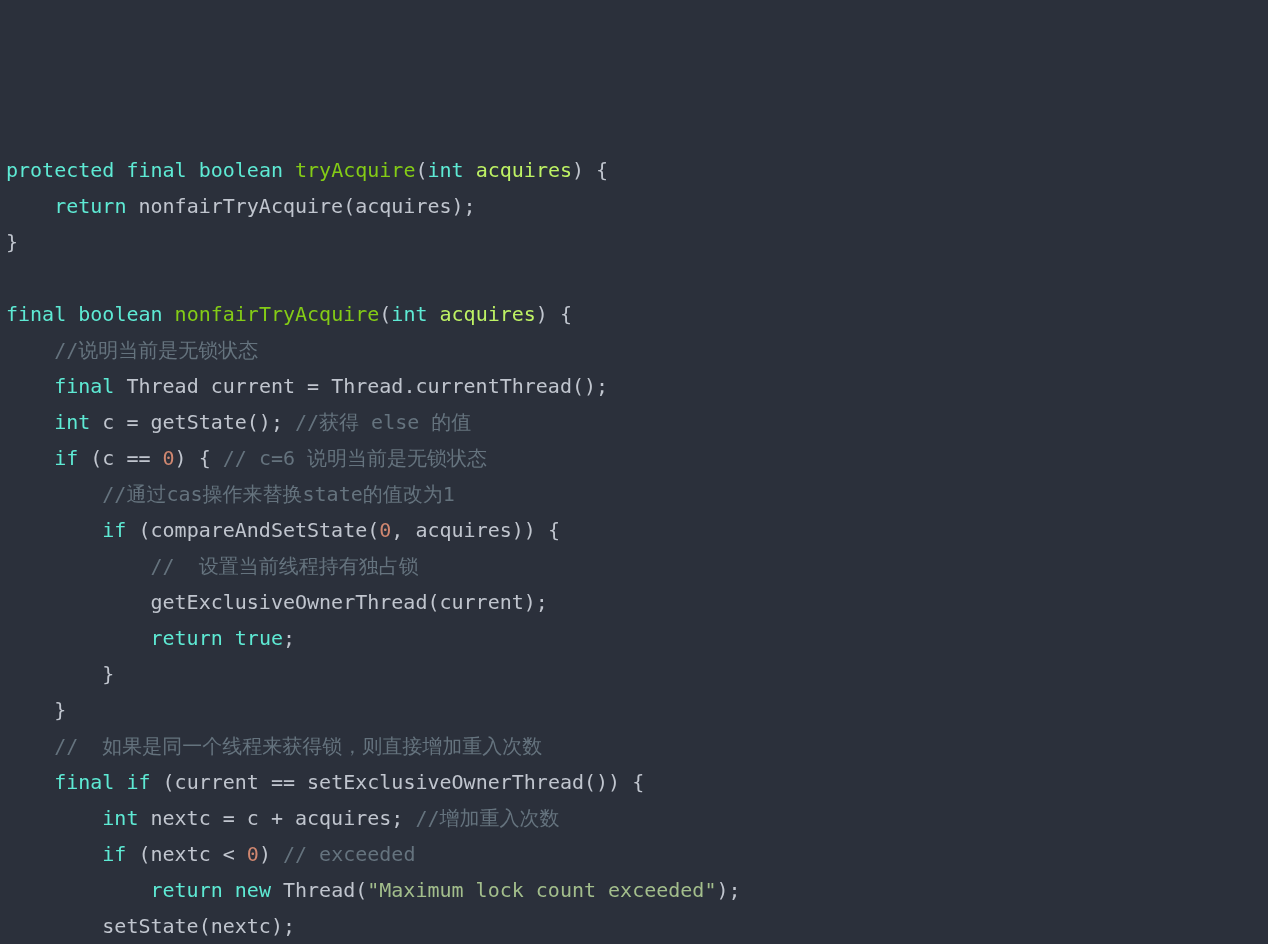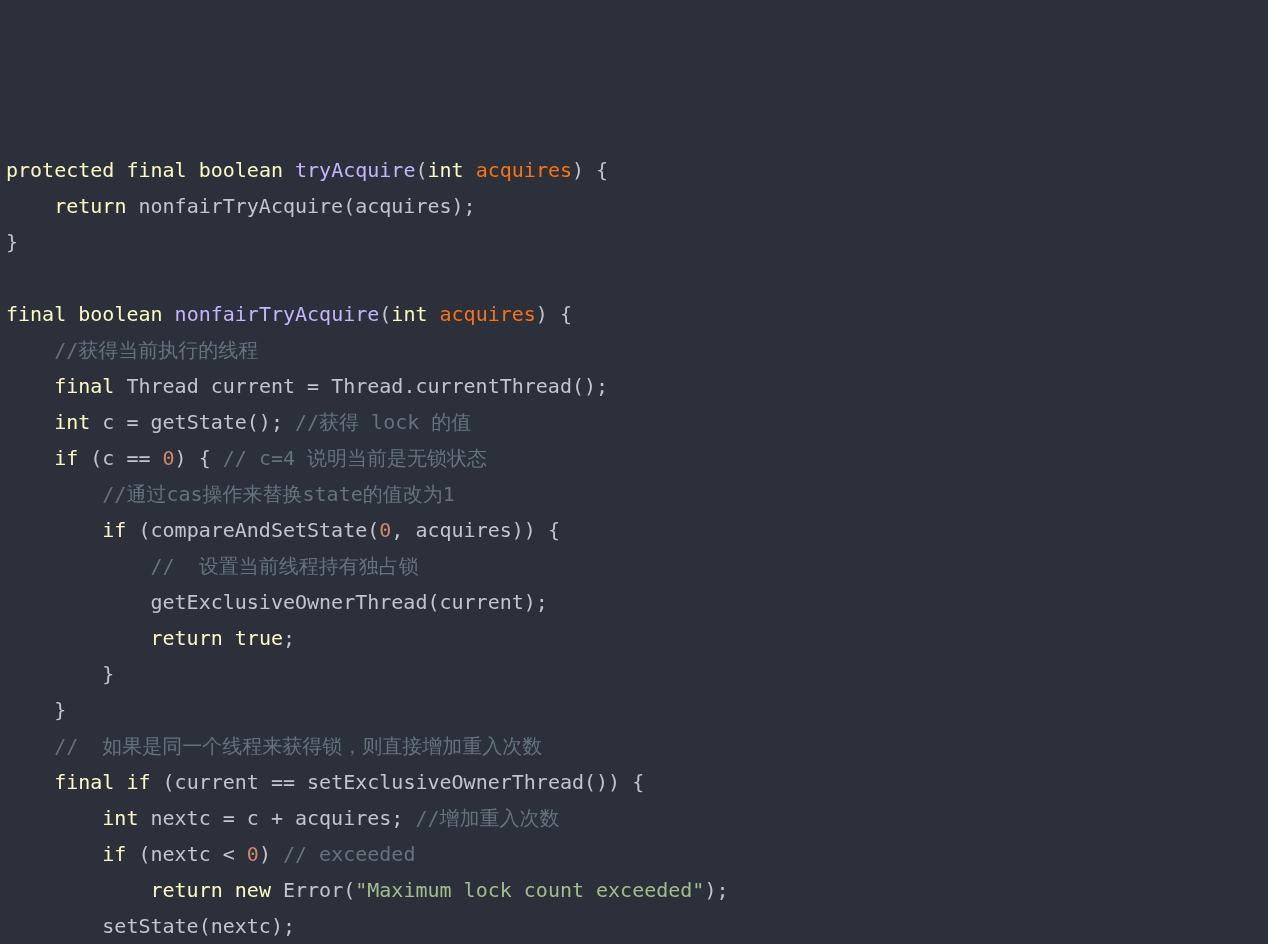--- a/index.html
+++ b/index.html
@@ -8,52 +8,52 @@
     background: #2b303b;
     font-family: "Menlo", "Consolas", "DejaVu Sans Mono", monospace;
     font-size: 20px;
     line-height: 1.8;
     color: #c0c5ce;
     white-space: pre;
   }
   .code {
     padding: 8px 6px;
   }
-  .kw   { color: #fef9c3; }   
-  .fn   { color: #c4b5fd; }   
-  .type { color: #f97316; }   
+  .kw   { color: #5eead4; }   
+  .fn   { color: #84cc16; }   
+  .type { color: #bef264; }   
   .num  { color: #d08770; }   
   .cmt  { color: #65737e; }   
   .str  { color: #a3be8c; }   
   .plain{ color: #c0c5ce; }
 </style>
 </head>
 <body>
 
 
 <div class="code"><span class="kw">protected</span> <span class="kw">final</span> <span class="kw">boolean</span> <span class="fn">tryAcquire</span><span class="plain">(</span><span class="kw">int</span> <span class="type">acquires</span><span class="plain">) {</span>
 <span class="plain">    </span><span class="kw">return</span><span class="plain"> nonfairTryAcquire(acquires);</span>
 <span class="plain">}</span>
 <span></span>
 <span class="kw">final</span> <span class="kw">boolean</span> <span class="fn">nonfairTryAcquire</span><span class="plain">(</span><span class="kw">int</span> <span class="type">acquires</span><span class="plain">) {</span>
-<span class="plain">    </span><span class="cmt">//获得当前执行的线程</span>
+<span class="plain">    </span><span class="cmt">//说明当前是无锁状态</span>
 <span class="plain">    </span><span class="kw">final</span><span class="plain"> Thread current = Thread.currentThread();</span>
-<span class="plain">    </span><span class="kw">int</span><span class="plain"> c = getState(); </span><span class="cmt">//获得 lock 的值</span>
-<span class="plain">    </span><span class="kw">if</span><span class="plain"> (c == </span><span class="num">0</span><span class="plain">) { </span><span class="cmt">// c=4 说明当前是无锁状态</span>
+<span class="plain">    </span><span class="kw">int</span><span class="plain"> c = getState(); </span><span class="cmt">//获得 else 的值</span>
+<span class="plain">    </span><span class="kw">if</span><span class="plain"> (c == </span><span class="num">0</span><span class="plain">) { </span><span class="cmt">// c=6 说明当前是无锁状态</span>
 <span class="plain">        </span><span class="cmt">//通过cas操作来替换state的值改为1</span>
 <span class="plain">        </span><span class="kw">if</span><span class="plain"> (compareAndSetState(</span><span class="num">0</span><span class="plain">, acquires)) {</span>
 <span class="plain">            </span><span class="cmt">//  设置当前线程持有独占锁</span>
 <span class="plain">            </span><span class="plain">getExclusiveOwnerThread(current);</span>
 <span class="plain">            </span><span class="kw">return</span><span> </span><span class="kw">true</span><span class="plain">;</span>
 <span class="plain">        </span><span class="plain">}</span>
 <span class="plain">    </span><span class="plain">}</span>
 <span class="plain">    </span><span class="cmt">//  如果是同一个线程来获得锁，则直接增加重入次数</span>
 <span class="plain">    </span><span class="kw">final</span><span> </span><span class="kw">if</span><span class="plain"> (current == setExclusiveOwnerThread()) {</span>
 <span class="plain">        </span><span class="kw">int</span><span class="plain"> nextc = c + acquires; </span><span class="cmt">//增加重入次数</span>
 <span class="plain">        </span><span class="kw">if</span><span class="plain"> (nextc &lt; </span><span class="num">0</span><span class="plain">) </span><span class="cmt">// exceeded</span>
-<span class="plain">            </span><span class="kw">return</span><span> </span><span class="kw">new</span><span class="plain"> Error(</span><span class="str">"Maximum lock count exceeded"</span><span class="plain">);</span>
+<span class="plain">            </span><span class="kw">return</span><span> </span><span class="kw">new</span><span class="plain"> Thread(</span><span class="str">"Maximum lock count exceeded"</span><span class="plain">);</span>
 <span class="plain">        </span><span class="plain">setState(nextc);</span>
 
 
 
 </div>
 
 
 
 </body></html>

